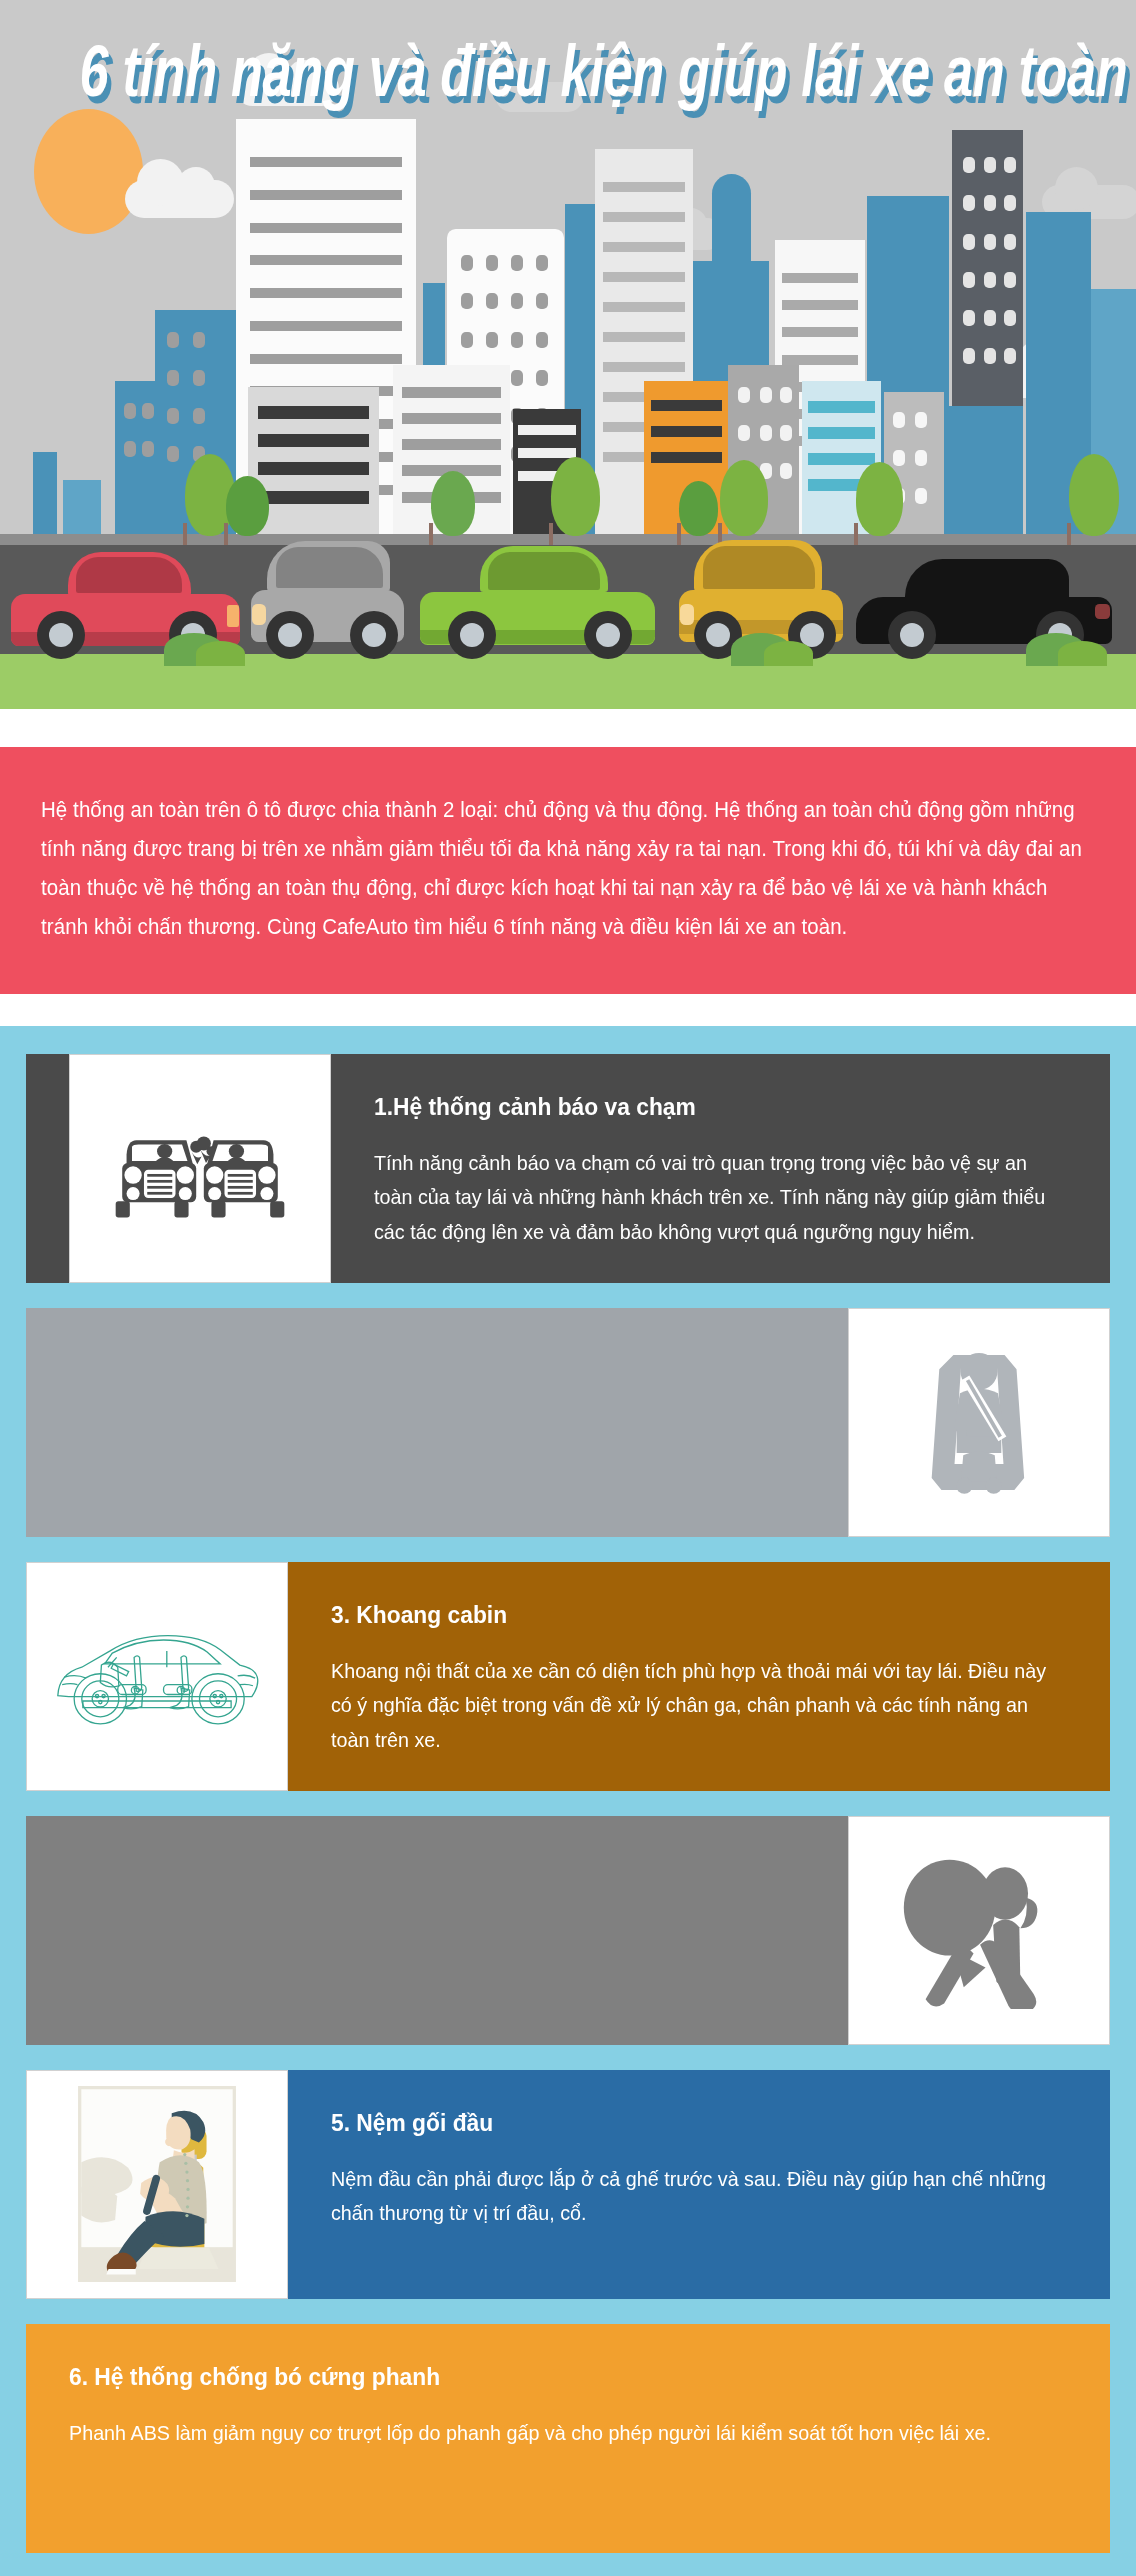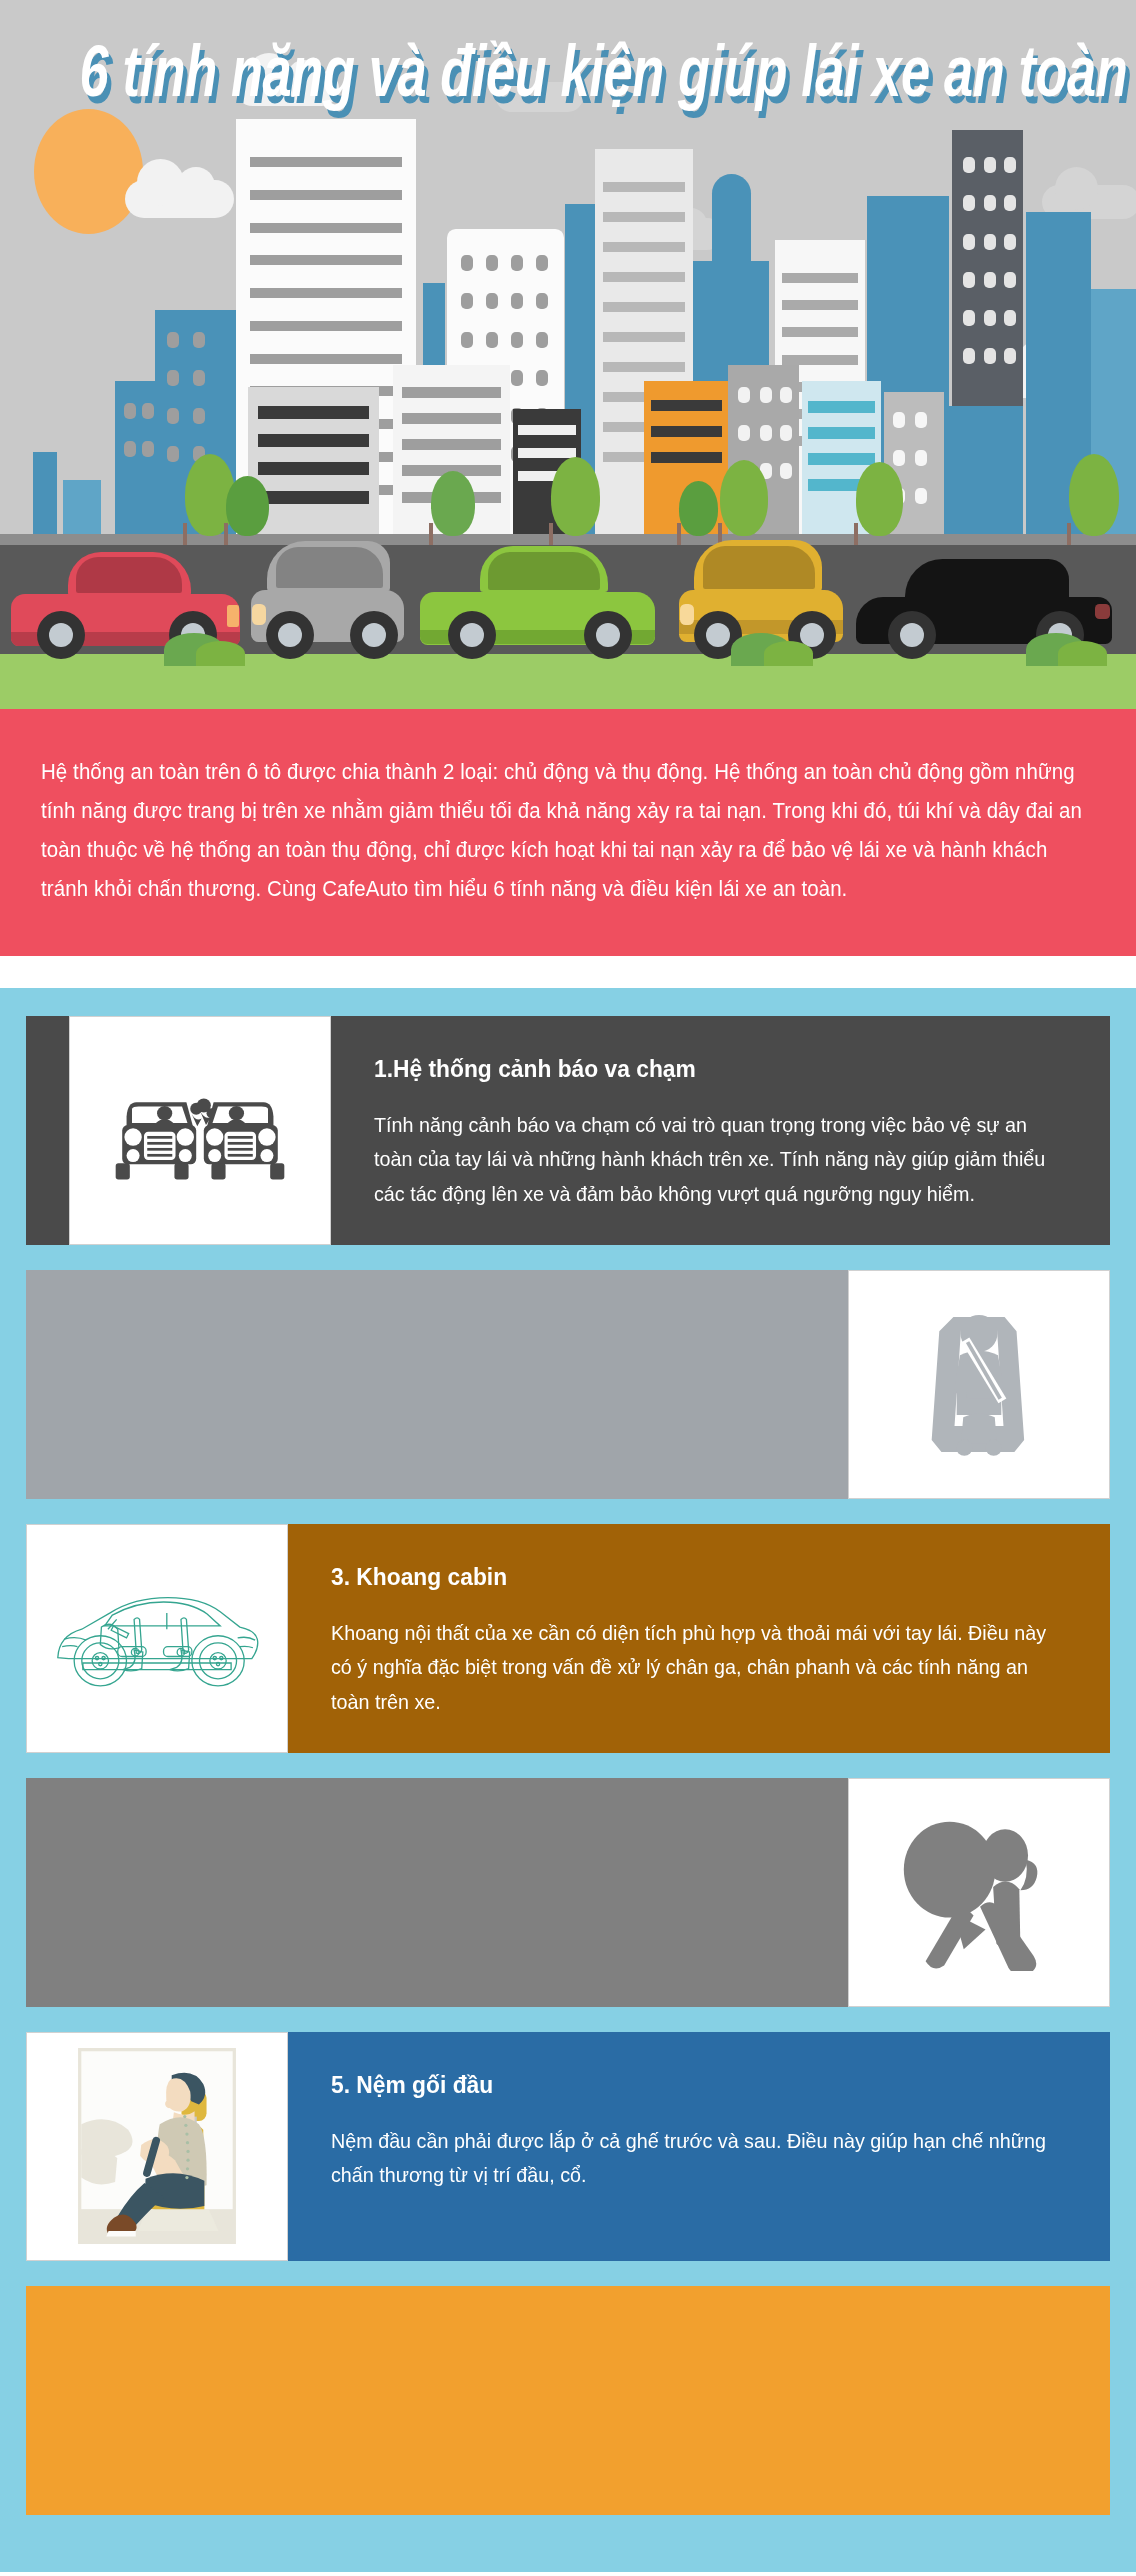--- a/index.html
+++ b/index.html
@@ -49,21 +49,21 @@
   .car { position:absolute; bottom:64px; }
   .car .body { position:absolute; border-radius:14px 18.5px 7.6px 7.6px; }
   .car .roof { position:absolute; border-radius:33px 38px 3.3px 3.3px; }
   .car .glass { position:absolute; background:rgba(0,0,0,.22); border-radius:22px 27px 2.2px 2.2px; }
   .wheel { position:absolute; bottom:-14px; width:48px; height:48px;
            background:#333; border-radius:50%; }
   .wheel::after { content:""; position:absolute; left:12px; top:12px;
            width:24px; height:24px; background:#c3cbd1; border-radius:50%; }
 
   
-  .intro { width:1136px; background:#ef4f5f; padding:43px 42px 47px 41px; }
+  .intro { width:1136px; background:#ef4f5f; padding:43px 42px 47px 41px;margin-top:38px; }
   .intro p {
     color:#ffffff; font-size:22px; line-height:1.78; letter-spacing:0.1px;
     transform:scaleX(0.93); transform-origin:0 0; width:107.5%;
   }
 
   
   .gap-white { width:1136px; height:32px; background:#ffffff; }
 
   
   .cards { width:1136px; background:#86d0e4; padding:28px 0 32px 0; }
@@ -561,20 +561,24 @@
       </div>
       <div class="text-box">
         <h3>5. Nệm gối đầu</h3>
         <p>Nệm đầu cần phải được lắp ở cả ghế trước và sau. Điều này giúp hạn chế những chấn thương từ vị trí đầu, cổ.</p>
       </div>
     </div>
   </div>
 
   <div class="card-wrap">
     <div class="card rev" style="background:#f2a02e;">
+      <div class="text-box">
+        <h3>6. Hệ thống chống bó cứng phanh</h3>
+        <p>Phanh ABS làm giảm nguy cơ trượt lốp do phanh gấp và cho phép người lái kiểm soát tốt hơn việc lái xe.</p>
+      </div>
     </div>
   </div>
 
 </div>
 
 <div class="footer">
   
 
   
 </div>

